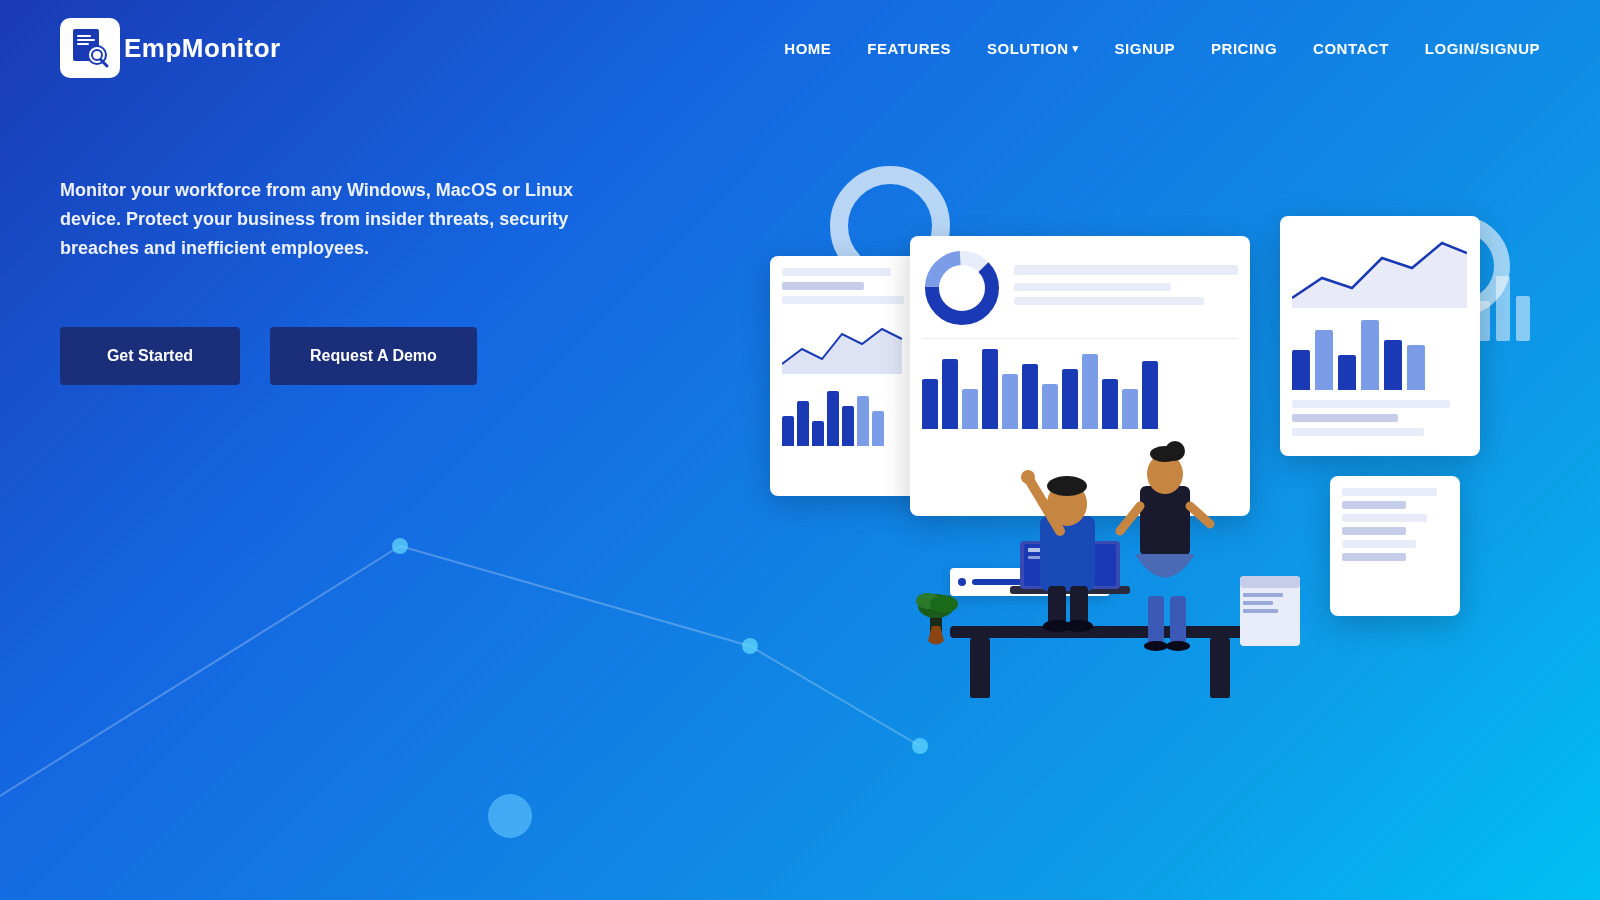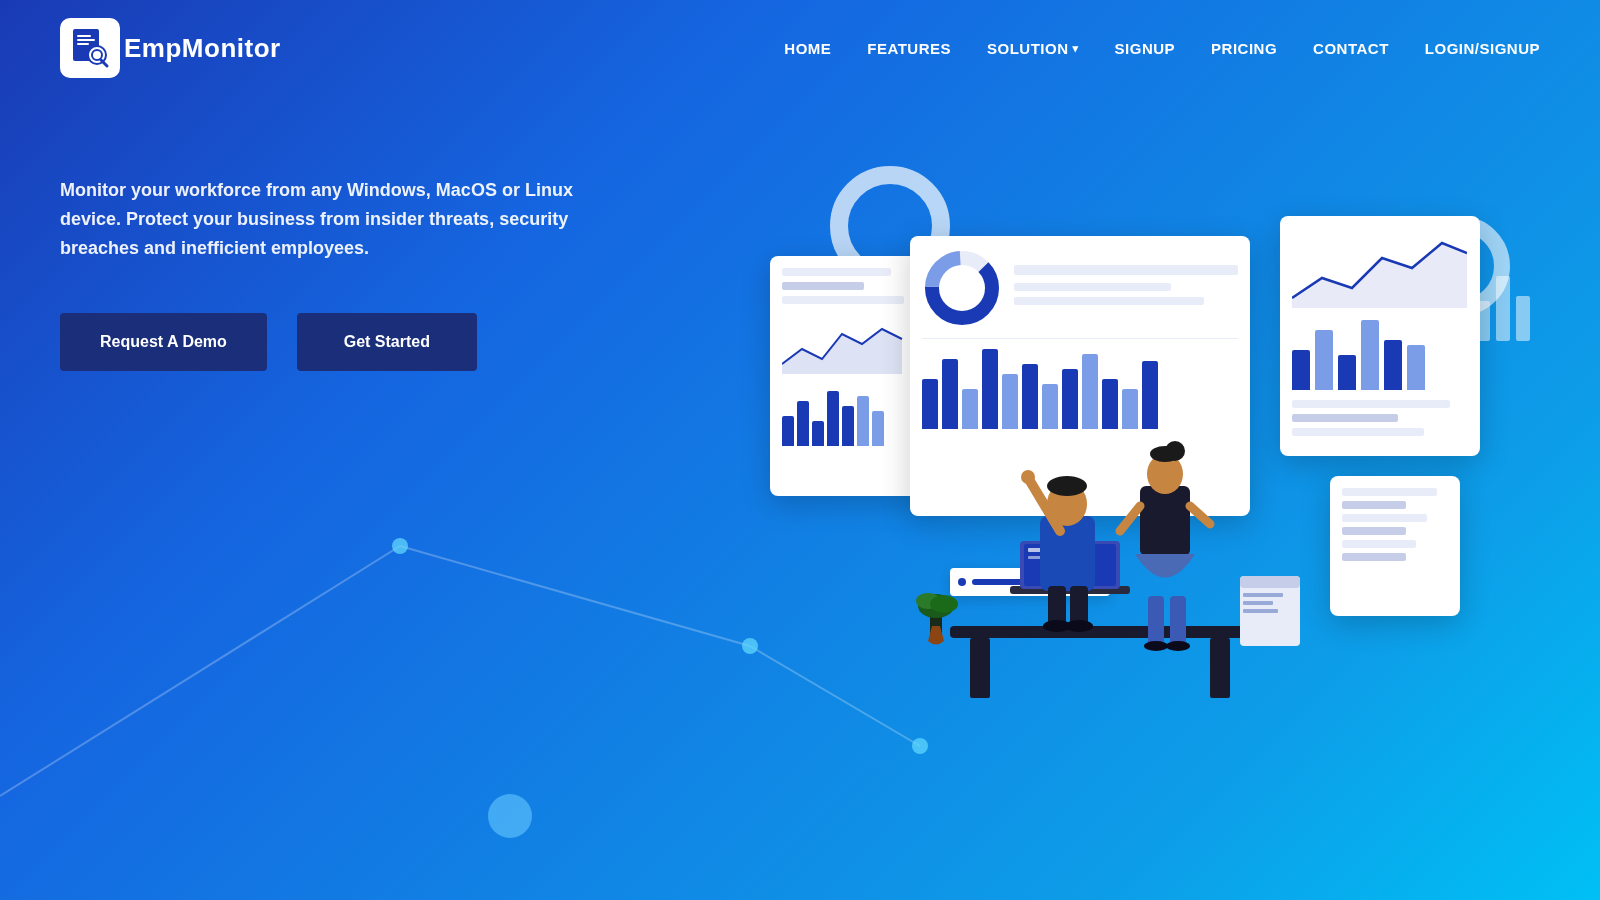--- a/index.html
+++ b/index.html
@@ -109,21 +109,21 @@
       line-height: 1.1;
       margin-bottom: 30px;
       letter-spacing: -0.5px;
     }
 
     .hero-subtitle {
       font-size: 18px;
       font-weight: 600;
       color: rgba(255,255,255,0.92);
       line-height: 1.6;
-      margin-bottom: 51px;
+      margin-bottom: 65px;
       max-width: 530px;
     }
 
     .hero-buttons {
       display: flex;
       gap: 30px;
     }
 
     .btn-primary {
       background: #1a2e7a;
@@ -352,22 +352,22 @@
     <line x1="750" y1="550" x2="920" y2="650" stroke="rgba(255,255,255,0.25)" stroke-width="2"></line>
     <circle cx="400" cy="450" r="8" fill="rgba(100,220,255,0.7)"></circle>
     <circle cx="750" cy="550" r="8" fill="rgba(100,220,255,0.7)"></circle>
     <circle cx="920" cy="650" r="8" fill="rgba(100,220,255,0.7)"></circle>
     <circle cx="510" cy="720" r="22" fill="rgba(100,200,255,0.6)"></circle>
   </svg>
 
   <div class="hero-left">
     <p class="hero-subtitle">Monitor your workforce from any Windows, MacOS or Linux device. Protect your business from insider threats, security breaches and inefficient employees.</p>
     <div class="hero-buttons">
+      <button class="btn-primary">Get Started</button>
       <button class="btn-primary">Request A Demo</button>
-      <button class="btn-primary">Get Started</button>
     </div>
   </div>
 
   <div class="hero-right">
     <div class="dashboard-illustration">
 
       <div class="big-ring"></div>
 
       <div class="big-ring-right"></div>
 

